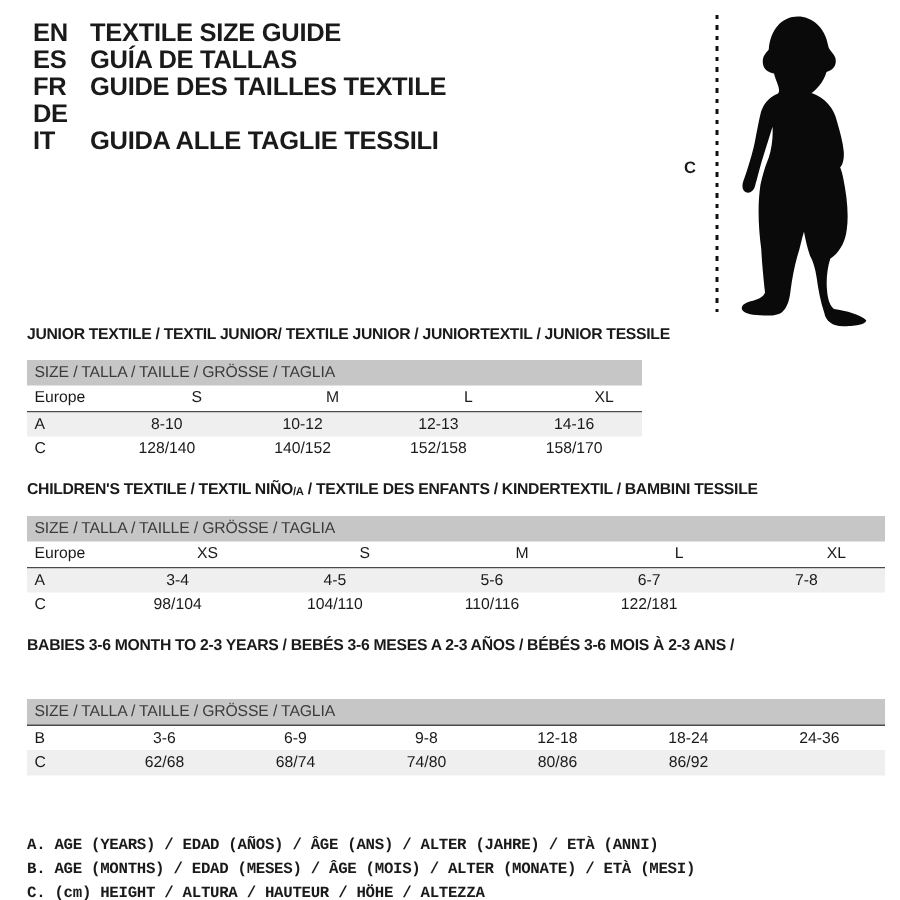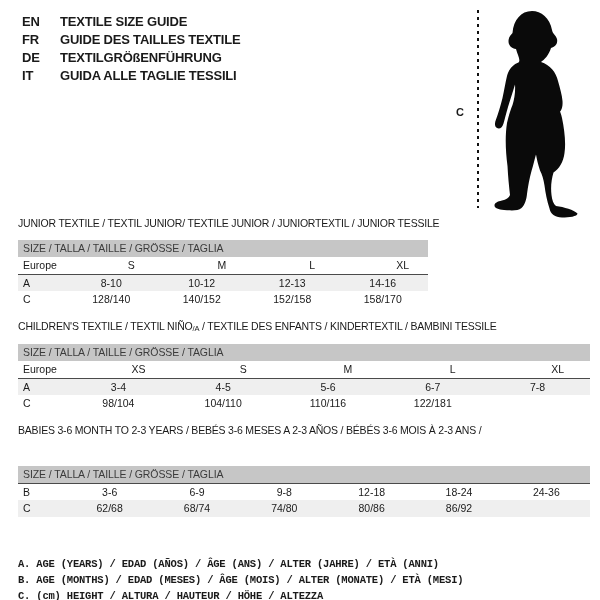--- a/index.html
+++ b/index.html
@@ -4,33 +4,33 @@
 <style>
   html,body{margin:0;padding:0;}
   body{
     width:600px;height:600px;position:relative;overflow:hidden;
     background:#ffffff;color:#1a1a1a;
     font-family:"Liberation Sans","DejaVu Sans",sans-serif;
     -webkit-font-smoothing:antialiased;
   }
   
   .lang-list{position:absolute;left:22px;top:13px;}
-  .lang-row{display:flex;height:18px;line-height:18px;font-weight:bold;font-size:13px;letter-spacing:-0.2px;}
+  .lang-row{display:flex;height:18px;line-height:18px;font-weight:bold;font-size:17px;letter-spacing:-0.2px;}
   .lang-code{width:38px;flex:0 0 38px;}
   
   .dotted-line{
     position:absolute;left:477px;top:10px;width:2px;height:198px;
     background:repeating-linear-gradient(to bottom,#111 0 3px,transparent 3px 7px);
   }
   .measure-label{position:absolute;left:456px;top:106px;font-size:11px;font-weight:600;}
   .baby-svg{position:absolute;left:494px;top:6px;width:86px;height:212px;}
   .baby-svg path{fill:#0a0a0a;}
   
   .section-title{
-    position:absolute;left:18px;font-weight:normal;font-size:10.5px;
+    position:absolute;left:18px;font-weight:bold;font-size:10.5px;
     letter-spacing:-0.2px;line-height:15px;white-space:nowrap;
   }
   .section-title .sub{font-size:7.5px;vertical-align:-1px;}
   
   .size-table{position:absolute;left:18px;font-size:10.5px;}
   .thead{
     background:#c6c6c6;color:#3b3b3b;height:17px;line-height:17px;
     padding-left:5px;letter-spacing:-0.1px;
   }
   .trow{display:grid;align-items:center;height:17px;line-height:17px;}
@@ -49,26 +49,29 @@
 </style>
 </head>
 <body>
 
 <div class="lang-list">
   <div class="lang-row">
     <span class="lang-code">EN</span>
     <span class="lang-label">TEXTILE SIZE GUIDE</span>
   </div>
   <div class="lang-row">
+    <span class="lang-code">ES</span>
+    <span class="lang-label">GUÍA DE TALLAS</span>
+  </div>
+  <div class="lang-row">
     <span class="lang-code">FR</span>
     <span class="lang-label">GUIDE DES TAILLES TEXTILE</span>
   </div>
   <div class="lang-row">
     <span class="lang-code">DE</span>
-    <span class="lang-label">TEXTILGRÖßENFÜHRUNG</span>
   </div>
   <div class="lang-row">
     <span class="lang-code">IT</span>
     <span class="lang-label">GUIDA ALLE TAGLIE TESSILI</span>
   </div>
 </div>
 
 <div class="dotted-line"></div>
 <div class="measure-label">C</div>
 <svg class="baby-svg" viewBox="0 0 86 212" preserveAspectRatio="none" aria-hidden="true">

